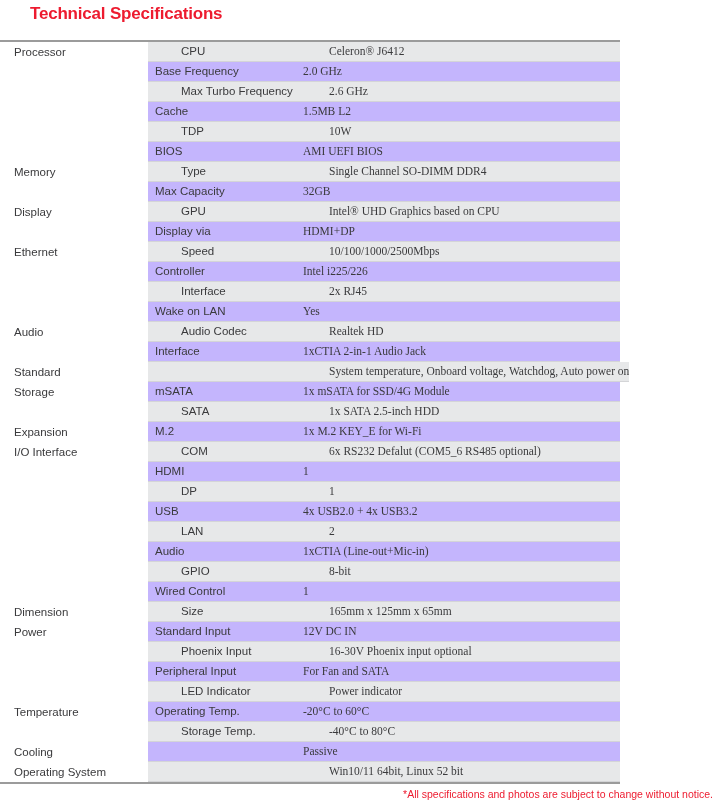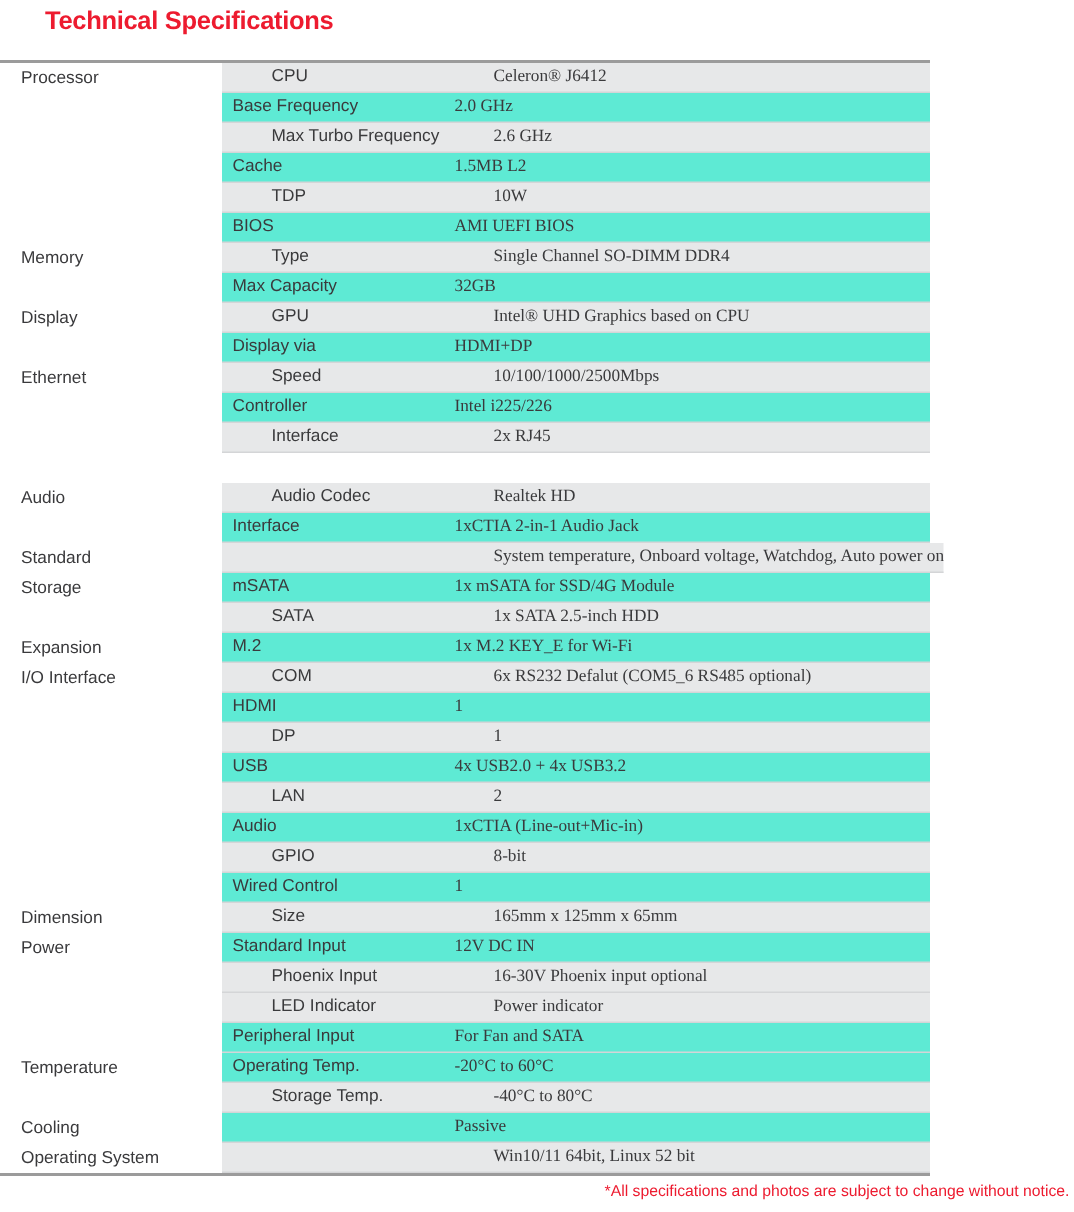--- a/index.html
+++ b/index.html
@@ -28,21 +28,21 @@
   .cat{
     width:148px;flex:0 0 148px;
     padding-left:14px;
     font-size:11.5px;color:var(--text);
     line-height:20px;
     background:#ffffff;
     white-space:nowrap;
   }
   .spec{
     flex:1;display:flex;
-    background:#5eead4;
+    background:#c4b5fd;
     border-bottom:1px solid var(--row-divider);
   }
   .spec.gray{background:var(--row-gray);padding-left:26px;}
   .label{
     width:148px;flex:0 0 148px;
     padding-left:7px;
     font-size:11.5px;color:var(--text);
     line-height:19px;white-space:nowrap;
   }
   .value{
@@ -149,20 +149,24 @@
     </div>
     <div class="row">
       <div class="cat"></div>
       <div class="spec gray">
         <div class="label">Interface</div>
         <div class="value">2x RJ45</div>
       </div>
     </div>
     <div class="row">
       <div class="cat"></div>
+      <div class="spec">
+        <div class="label">Wake on LAN</div>
+        <div class="value">Yes</div>
+      </div>
     </div>
     <div class="row">
       <div class="cat">Audio</div>
       <div class="spec gray">
         <div class="label">Audio Codec</div>
         <div class="value">Realtek HD</div>
       </div>
     </div>
     <div class="row">
       <div class="cat"></div>
@@ -271,33 +275,33 @@
     </div>
     <div class="row">
       <div class="cat"></div>
       <div class="spec gray">
         <div class="label">Phoenix Input</div>
         <div class="value">16-30V Phoenix input optional</div>
       </div>
     </div>
     <div class="row">
       <div class="cat"></div>
+      <div class="spec">
+        <div class="label">Peripheral Input</div>
+        <div class="value">For Fan and SATA</div>
+      </div>
+    </div>
+    <div class="row">
+      <div class="cat"></div>
       <div class="spec gray">
         <div class="label">LED Indicator</div>
         <div class="value">Power indicator</div>
       </div>
     </div>
     <div class="row">
-      <div class="cat"></div>
-      <div class="spec">
-        <div class="label">Peripheral Input</div>
-        <div class="value">For Fan and SATA</div>
-      </div>
-    </div>
-    <div class="row">
       <div class="cat">Temperature</div>
       <div class="spec">
         <div class="label">Operating Temp.</div>
         <div class="value">-20°C to 60°C</div>
       </div>
     </div>
     <div class="row">
       <div class="cat"></div>
       <div class="spec gray">
         <div class="label">Storage Temp.</div>

